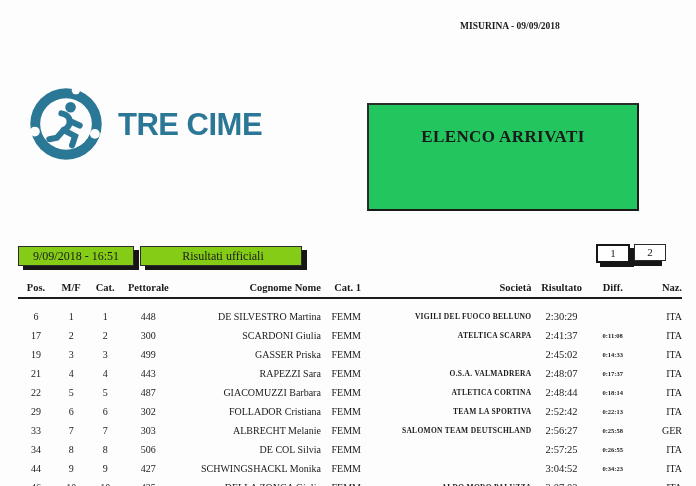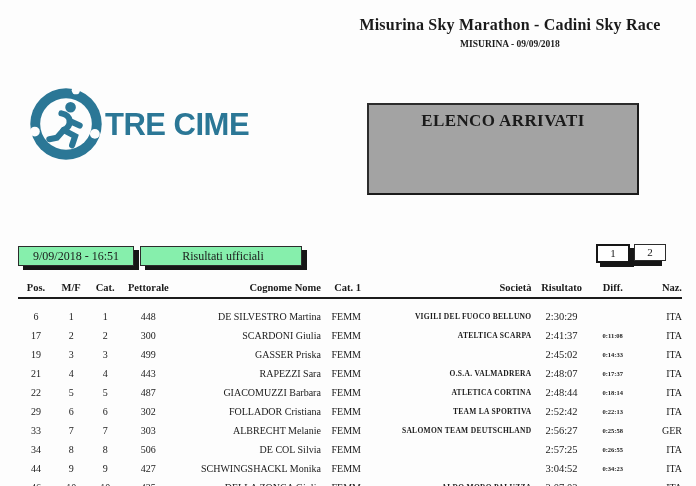--- a/index.html
+++ b/index.html
@@ -8,34 +8,34 @@
     background:#fdfdfd;
     font-family:"Liberation Serif", serif;
     color:#1a1a1a;
   }
   
   .title-block{position:absolute;left:330px;top:16px;width:360px;text-align:center;}
   .title-block .main{font-size:16px;font-weight:bold;letter-spacing:.2px;}
   .title-block .sub1{font-size:9.5px;font-weight:bold;margin-top:5px;}
   .title-block .sub2{font-size:9.5px;font-weight:bold;margin-top:3px;}
   
-  .logo{position:absolute;left:28px;top:86px;display:flex;align-items:center;gap:1px;}
+  .logo{position:absolute;left:28px;top:86px;display:flex;align-items:center;gap:14px;}
   .logo svg{display:block;}
   .logo-text{display:flex;flex-direction:column;line-height:1;}
   .logo-line1{font-family:"Liberation Sans",sans-serif;font-weight:bold;font-size:31px;letter-spacing:-.5px;color:#2b7796;}
   .logo-line2{font-family:"Liberation Sans",sans-serif;font-weight:bold;font-size:21px;letter-spacing:.6px;color:#2b7796;margin-top:3px;}
   
   .elenco-box{
     position:absolute;left:367px;top:103px;width:268px;height:82px;
-    background:#a3a3a3;border:2px solid #2c2c2c;border-right-color:#1a1a1a;border-bottom-color:#1a1a1a;
-    text-align:center;font-size:17px;font-weight:bold;padding-top:6px;letter-spacing:.4px;
+    background:#22c55e;border:2px solid #2c2c2c;border-right-color:#1a1a1a;border-bottom-color:#1a1a1a;
+    text-align:center;font-size:17px;font-weight:bold;padding-top:22px;letter-spacing:.4px;
   }
   
   .shadow-box{
-    position:absolute;background:#86efac;border:1px solid #2c2c2c;
+    position:absolute;background:#84cc16;border:1px solid #2c2c2c;
     box-shadow:5px 4px 0 0 #161616;font-size:12px;line-height:18px;height:18px;
   }
   .date-box{left:18px;top:246px;width:114px;text-align:center;}
   .status-box{left:140px;top:246px;width:156px;text-align:center;padding-left:4px;}
   .pag-label{position:absolute;left:556px;top:248px;font-size:11px;font-weight:bold;margin-left:48px;}
   .page-btn{
     position:absolute;top:244px;width:30px;height:15px;background:#fff;
     text-align:center;font-size:11px;line-height:15px;cursor:pointer;
   }
   .page-btn.current{left:596px;border:2px solid #161616;box-shadow:4px 4px 0 0 #161616;}
@@ -55,21 +55,20 @@
   tbody::before{content:'';display:table-row;height:9px;}
   tbody td{height:19px;font-size:10px;white-space:nowrap;overflow:hidden;vertical-align:middle;padding:0;}
   td.soc{font-size:7.5px;font-weight:bold;letter-spacing:.3px;}
   td.ris{font-size:10.5px;}
   td.diff{font-size:6.5px;font-weight:bold;}
 </style>
 </head>
 <body>
 
 <div class="title-block">
-  <div class="main">Misurina Sky Marathon - Cadini Sky Race</div>
   <div class="sub1">MISURINA - 09/09/2018</div>
 </div>
 
 <div class="logo">
   <span>
     <svg width="76" height="76" viewBox="0 0 100 100">
       <circle cx="50" cy="50" r="47" fill="#2b7796"></circle>
       <circle cx="50" cy="50" r="34" fill="#fdfdfd"></circle>
       <circle cx="9" cy="60" r="6.5" fill="#fdfdfd"></circle>
       <circle cx="88" cy="63" r="6.5" fill="#fdfdfd"></circle>

